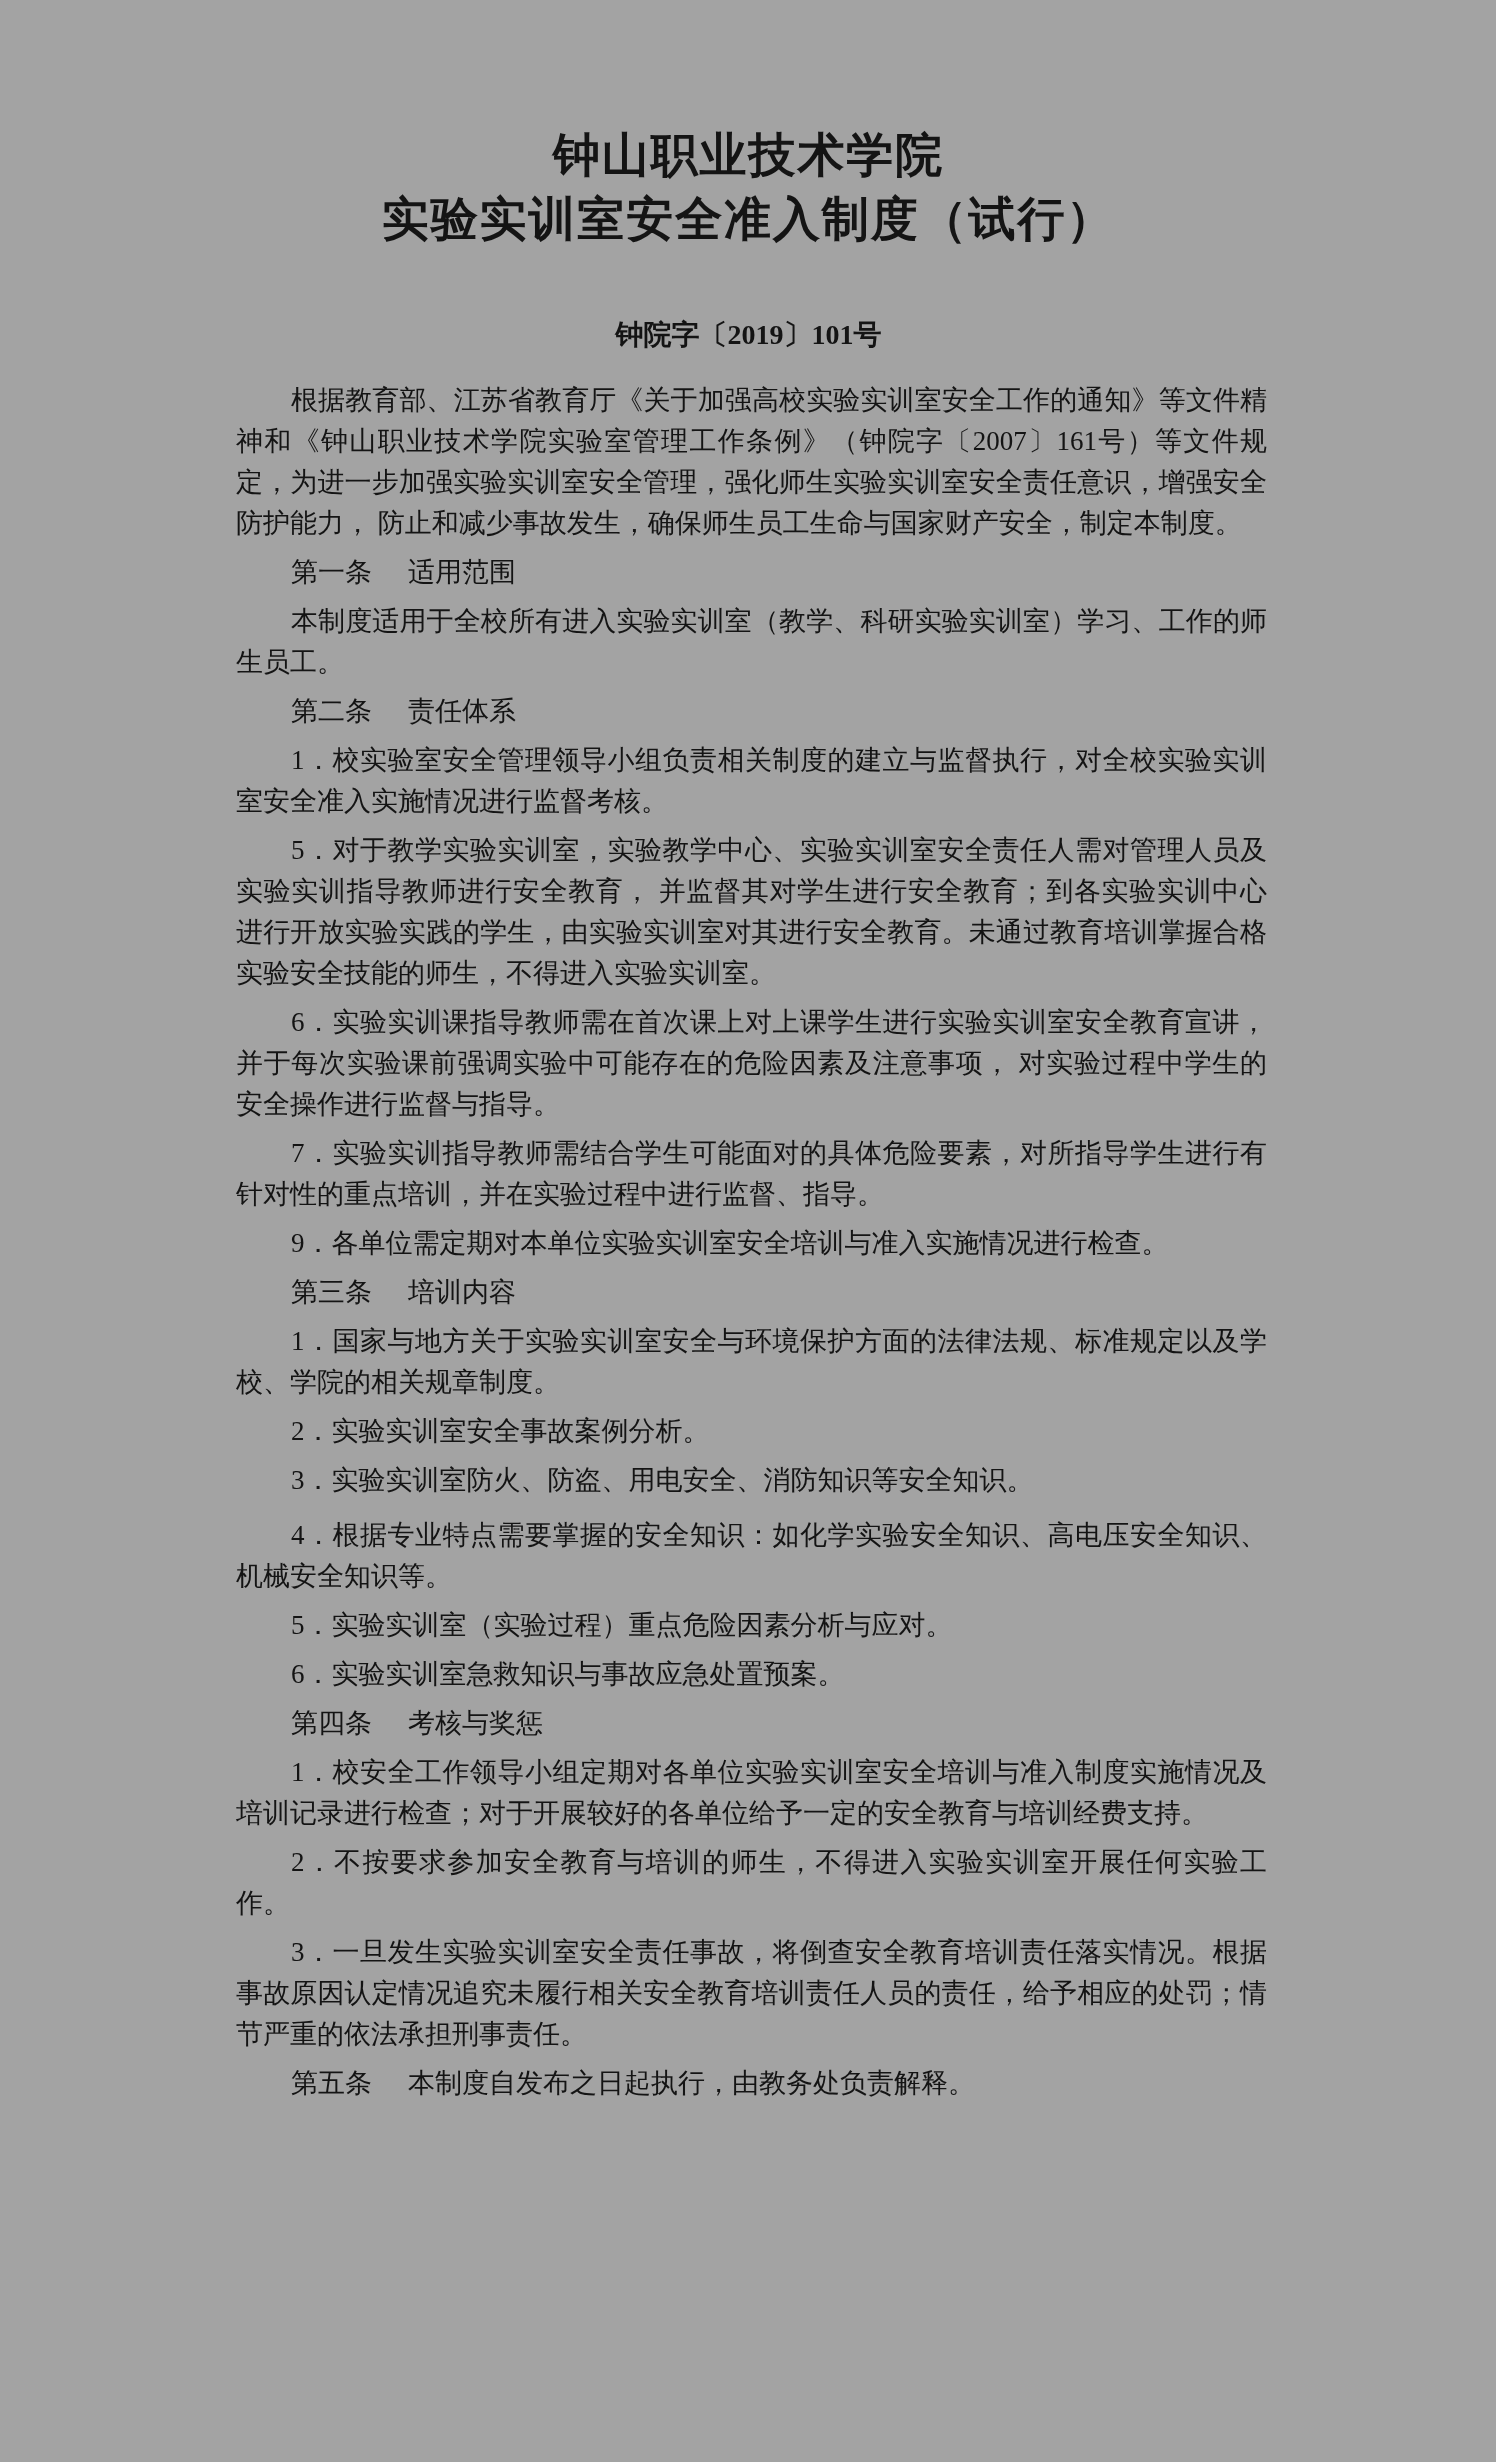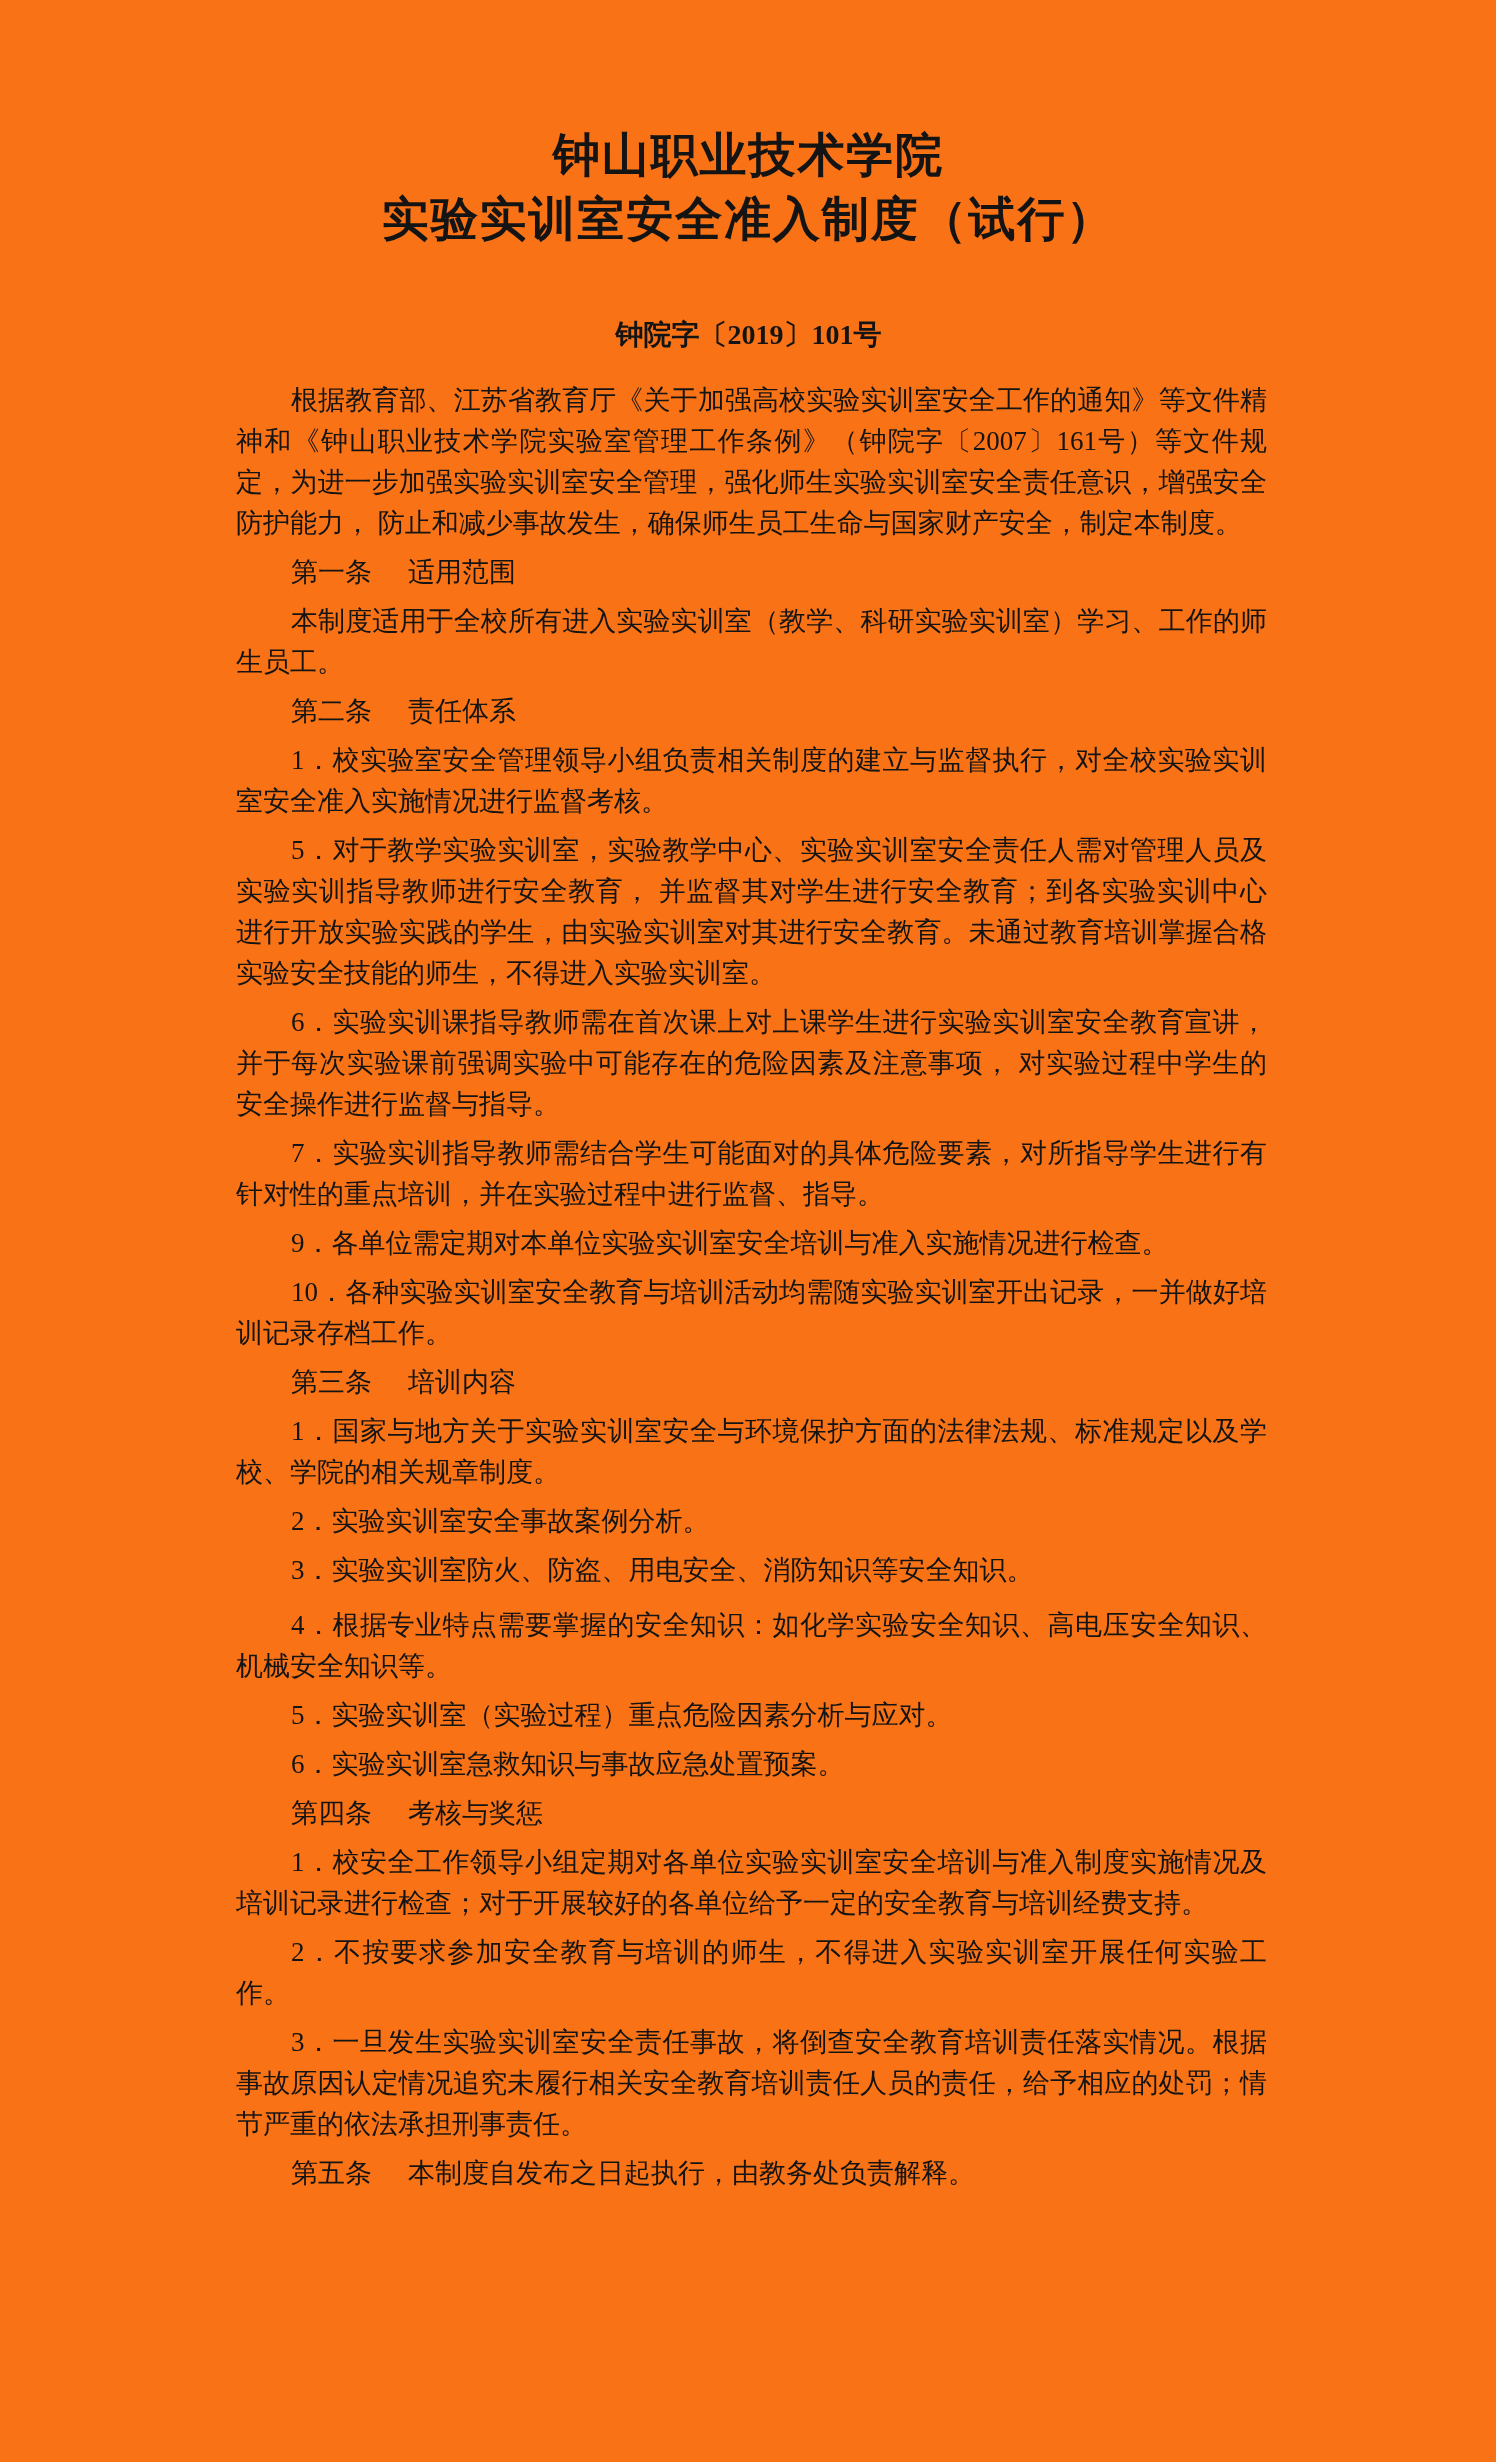--- a/index.html
+++ b/index.html
@@ -5,21 +5,21 @@
   html, body {
     margin: 0;
     padding: 0;
     background: #ffffff;
   }
   .page {
     position: relative;
     width: 1497px;
     height: 2462px;
     margin: 0 auto;
-    background: #f97316;
+    background: #a3a3a3;
     overflow: hidden;
     font-family: "Liberation Serif", "DejaVu Serif", serif;
     color: #141414;
   }
   .title-block {
     margin-top: 123px;
     text-align: center;
   }
   .title-line {
     font-size: 47px;
@@ -65,21 +65,20 @@
   <div class="doc-body">
       <p>根据教育部、江苏省教育厅《关于加强高校实验实训室安全工作的通知》等文件精神和《钟山职业技术学院实验室管理工作条例》（钟院字〔2007〕161号）等文件规定，为进一步加强实验实训室安全管理，强化师生实验实训室安全责任意识，增强安全防护能力， 防止和减少事故发生，确保师生员工生命与国家财产安全，制定本制度。</p>
       <p><b class="article-num">第一条</b>适用范围</p>
       <p>本制度适用于全校所有进入实验实训室（教学、科研实验实训室）学习、工作的师生员工。</p>
       <p><b class="article-num">第二条</b>责任体系</p>
       <p>1．校实验室安全管理领导小组负责相关制度的建立与监督执行，对全校实验实训室安全准入实施情况进行监督考核。</p>
       <p>5．对于教学实验实训室，实验教学中心、实验实训室安全责任人需对管理人员及实验实训指导教师进行安全教育， 并监督其对学生进行安全教育；到各实验实训中心进行开放实验实践的学生，由实验实训室对其进行安全教育。未通过教育培训掌握合格实验安全技能的师生，不得进入实验实训室。</p>
       <p>6．实验实训课指导教师需在首次课上对上课学生进行实验实训室安全教育宣讲，并于每次实验课前强调实验中可能存在的危险因素及注意事项， 对实验过程中学生的安全操作进行监督与指导。</p>
       <p>7．实验实训指导教师需结合学生可能面对的具体危险要素，对所指导学生进行有针对性的重点培训，并在实验过程中进行监督、指导。</p>
       <p>9．各单位需定期对本单位实验实训室安全培训与准入实施情况进行检查。</p>
-      <p>10．各种实验实训室安全教育与培训活动均需随实验实训室开出记录，一并做好培训记录存档工作。</p>
       <p><b class="article-num">第三条</b>培训内容</p>
       <p>1．国家与地方关于实验实训室安全与环境保护方面的法律法规、标准规定以及学校、学院的相关规章制度。</p>
       <p>2．实验实训室安全事故案例分析。</p>
       <p>3．实验实训室防火、防盗、用电安全、消防知识等安全知识。</p>
       <p class="sp-large">4．根据专业特点需要掌握的安全知识：如化学实验安全知识、高电压安全知识、机械安全知识等。</p>
       <p>5．实验实训室（实验过程）重点危险因素分析与应对。</p>
       <p class="sp-small">6．实验实训室急救知识与事故应急处置预案。</p>
       <p><b class="article-num">第四条</b>考核与奖惩</p>
       <p>1．校安全工作领导小组定期对各单位实验实训室安全培训与准入制度实施情况及培训记录进行检查；对于开展较好的各单位给予一定的安全教育与培训经费支持。</p>
       <p>2．不按要求参加安全教育与培训的师生，不得进入实验实训室开展任何实验工作。</p>

